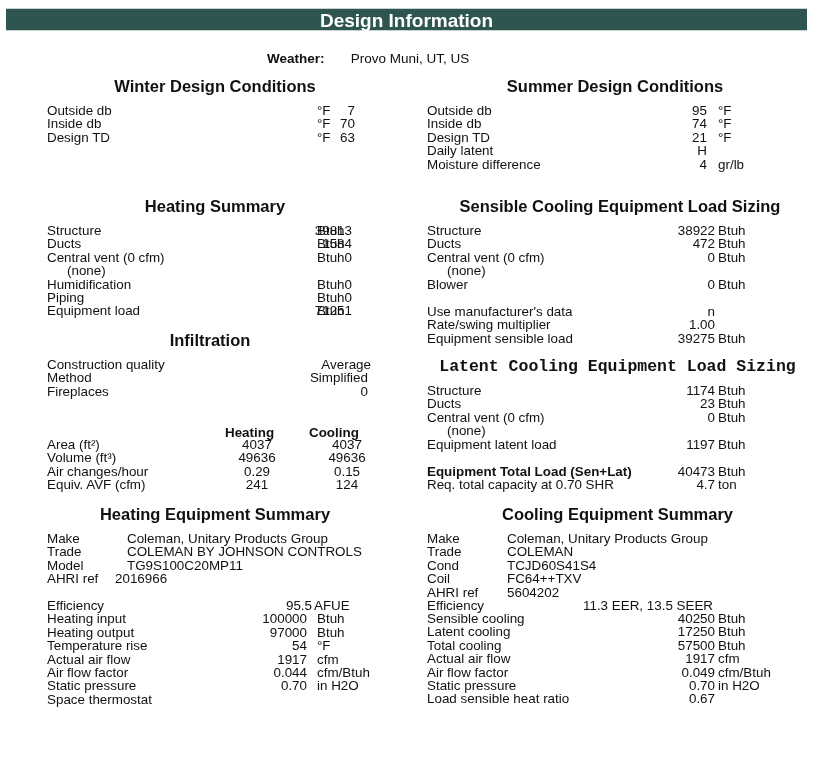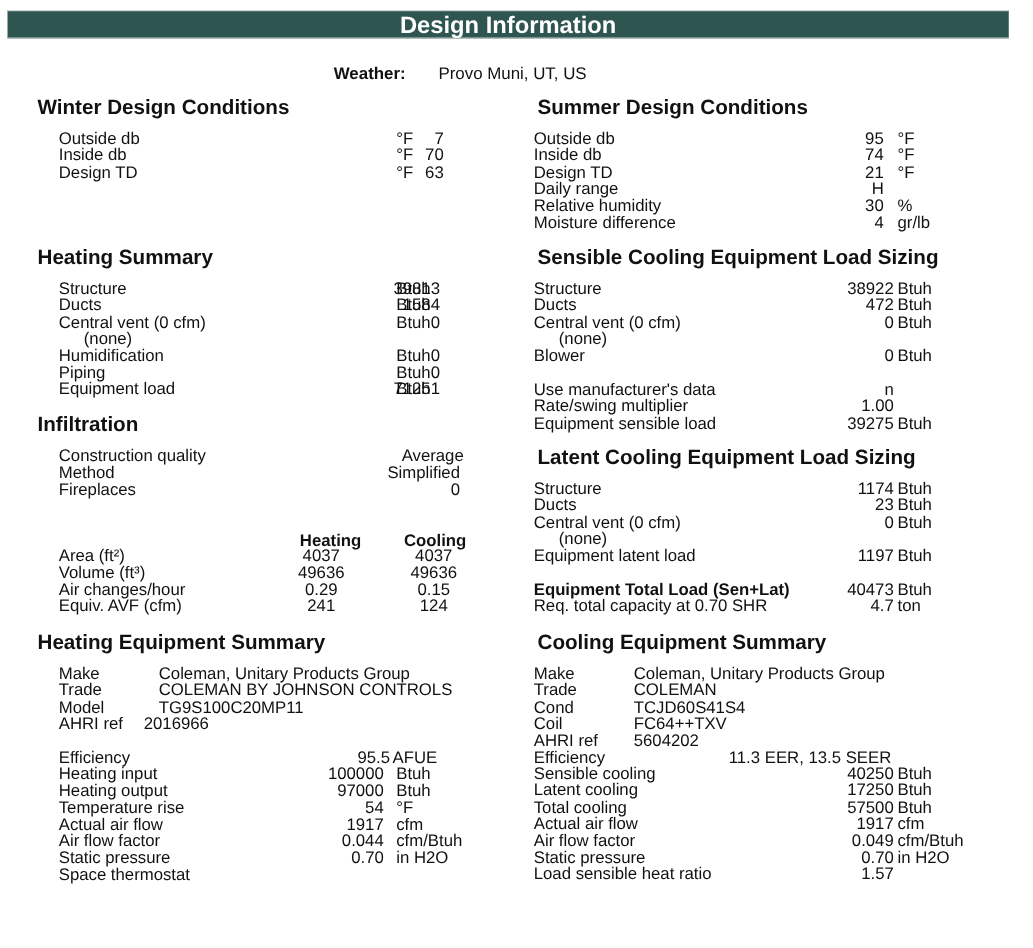--- a/index.html
+++ b/index.html
@@ -10,30 +10,30 @@
   }
   .header-bar {
     position: absolute; left: 6px; top: 8px; width: 801px; height: 21px;
     background: #2f5550; color: #fff; text-align: center;
     font-weight: bold; font-size: 19px; line-height: 23px;
     border-top: 1px solid #c8d2d0; border-bottom: 1px solid #c8d2d0;
   }
   .weather { position: absolute; top: 51px; left: 267px; font-size: 13.5px; }
   .weather .lbl { display: inline-block; width: 80px; font-weight: bold; }
   .section-title {
-    position: absolute; font-weight: bold; font-size: 16.5px; text-align: left;
+    position: absolute; font-weight: bold; font-size: 16.5px; text-align: center;
   }
   .rows { position: absolute; line-height: 13.4px; }
   .row { position: relative; height: 13.4px; white-space: nowrap; }
   .row .label { position: absolute; left: 0; }
   .row .value { position: absolute; text-align: right; }
   .row .unit { position: absolute; }
   .row.bold .label, .row.bold .value { font-weight: bold; }
   .indent { padding-left: 20px; }
-  .colhead { position: absolute; font-weight: bold; text-align: right; }
+  .colhead { position: absolute; font-weight: bold; text-align: left; }
 </style>
 </head>
 <body>
 
 <div class="header-bar">
   <span>Design Information</span>
 </div>
 
 <div class="weather">
   <span class="lbl">Weather:</span>
@@ -70,28 +70,23 @@
       <span class="label">Inside db</span>
       <span class="value" style="right:50px">74</span>
       <span class="unit" style="left:291px">°F</span>
     </div>
   <div class="row">
       <span class="label">Design TD</span>
       <span class="value" style="right:50px">21</span>
       <span class="unit" style="left:291px">°F</span>
     </div>
   <div class="row">
-      <span class="label">Daily range</span>
+      <span class="label">Daily latent</span>
       <span class="value" style="right:50px">H</span>
       <span class="unit" style="left:291px"></span>
-    </div>
-  <div class="row">
-      <span class="label">Relative humidity</span>
-      <span class="value" style="right:50px">30</span>
-      <span class="unit" style="left:291px">%</span>
     </div>
   <div class="row">
       <span class="label">Moisture difference</span>
       <span class="value" style="right:50px">4</span>
       <span class="unit" style="left:291px">gr/lb</span>
     </div>
 </div>
 
 <div class="section-title" style="left:30px;top:197px;width:370px;">Heating Summary</div>
 <div class="rows" style="left:47px;top:224px;width:320px;">
@@ -205,21 +200,21 @@
       <span class="value" style="left:178px;width:64px;text-align:center">0.29</span>
       <span class="value" style="left:268px;width:64px;text-align:center">0.15</span>
     </div>
   <div class="row">
       <span class="label">Equiv. AVF (cfm)</span>
       <span class="value" style="left:178px;width:64px;text-align:center">241</span>
       <span class="value" style="left:268px;width:64px;text-align:center">124</span>
     </div>
 </div>
 
-<div class="section-title" style="left:430px;top:357px;width:375px;">Latent Cooling Equipment Load Sizing</div>
+<div class="section-title" style="left:430px;top:357px;width:375px;font-family:Liberation Mono, monospace;">Latent Cooling Equipment Load Sizing</div>
 <div class="rows" style="left:427px;top:384px;width:330px;">
   <div class="row">
       <span class="label">Structure</span>
       <span class="value" style="right:42px">1174</span>
       <span class="unit" style="left:291px">Btuh</span>
     </div>
   <div class="row">
       <span class="label">Ducts</span>
       <span class="value" style="right:42px">23</span>
       <span class="unit" style="left:291px">Btuh</span>
@@ -364,15 +359,15 @@
       <span class="value" style="right:72px">0.049</span>
       <span class="unit" style="left:291px">cfm/Btuh</span>
     </div>
   <div class="row">
       <span class="label">Static pressure</span>
       <span class="value" style="right:72px">0.70</span>
       <span class="unit" style="left:291px">in H2O</span>
     </div>
   <div class="row">
       <span class="label">Load sensible heat ratio</span>
-      <span class="value" style="right:72px">1.57</span>
+      <span class="value" style="right:72px">0.67</span>
     </div>
 </div>
 
 </body></html>

